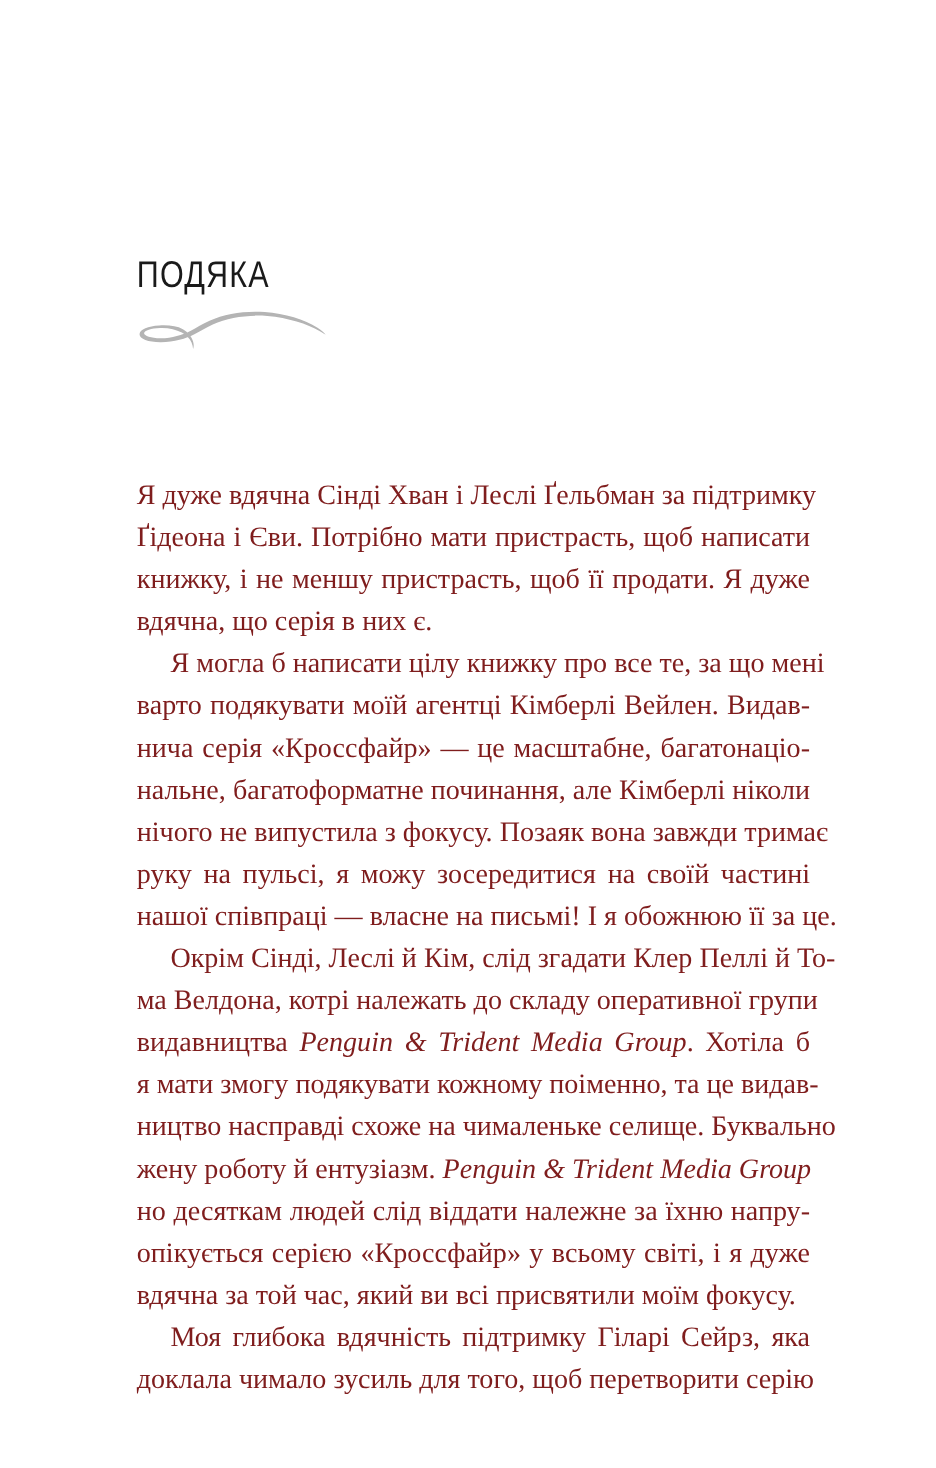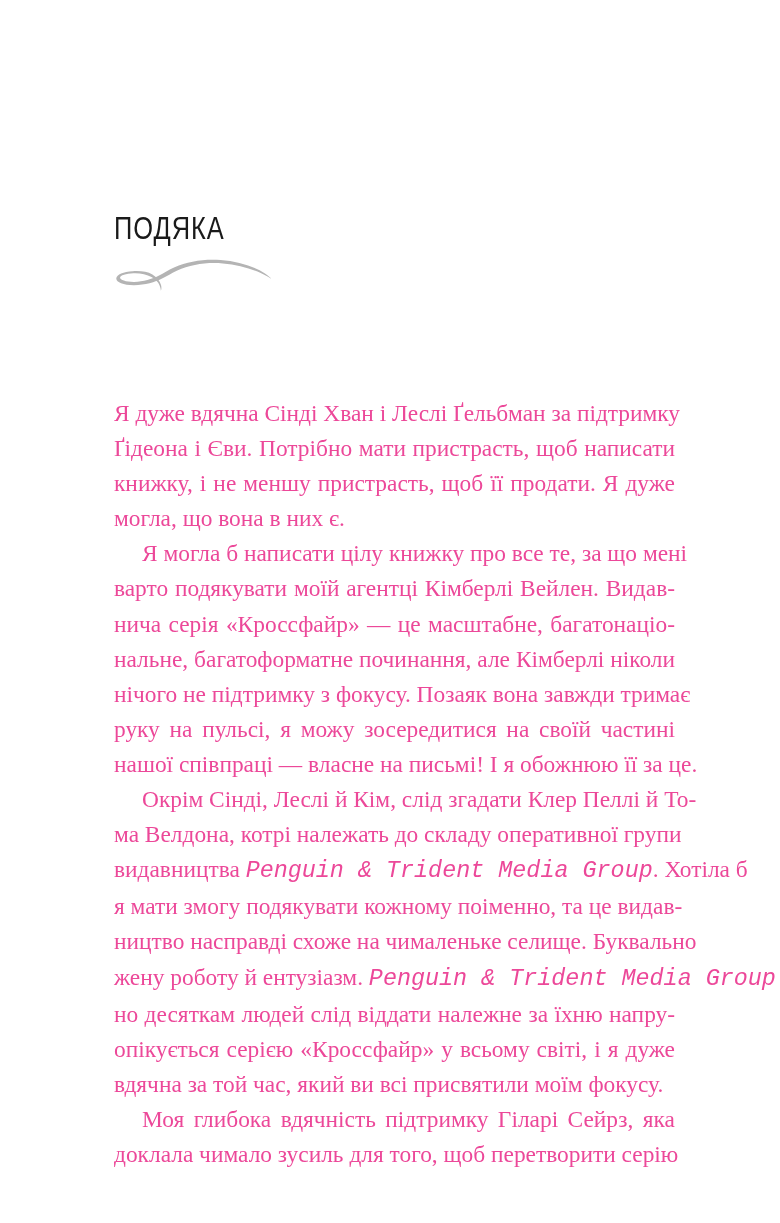--- a/index.html
+++ b/index.html
@@ -46,41 +46,40 @@
     height: 38px;
     display: block;
   }
 
   
   .body-text {
     position: absolute;
     left: 95px;
     top: 396px;
     width: 561px;
-    color: #ec4899;
+    color: #7f1d1d;
     font-size: 23.4px;
     line-height: 35.1px;
     text-align: justify;
     text-justify: inter-word;
     -webkit-hyphens: none;
     hyphens: none;
   }
 
   .body-text p {
     margin: 0;
     text-indent: 0;
   }
 
   .body-text p:last-child {
     text-align: justify;
   }
 
   i, .italic {
     font-style: italic;
-    font-family: Liberation Mono, monospace;
   }
 
   .ln {
     display: block;
     text-align: justify;
     text-align-last: justify;
     white-space: nowrap;
   }
 
   .ln.last {
@@ -122,28 +121,28 @@
                C 45.9 22.8, 42.8 19.0, 38.4 16.4
                C 33.3 13.4, 26.3 12.8, 18.6 13.2 Z" fill="#b4b4b4"></path>
     </svg>
   </div>
 
   <div class="body-text">
       <p>
         <span class="ln">Я дуже вдячна Сінді Хван і Леслі Ґельбман за підтримку</span>
         <span class="ln">Ґідеона і Єви. Потрібно мати пристрасть, щоб написати</span>
         <span class="ln">книжку, і не меншу пристрасть, щоб її продати. Я дуже</span>
-        <span class="ln last">могла, що вона в них є.</span>
+        <span class="ln last">вдячна, що серія в них є.</span>
       </p>
       <p>
         <span class="ln indent">Я могла б написати цілу книжку про все те, за що мені</span>
         <span class="ln">варто подякувати моїй агентці Кімберлі Вейлен. Видав-</span>
         <span class="ln">нича серія «Кроссфайр» — це масштабне, багатонаціо-</span>
         <span class="ln">нальне, багатоформатне починання, але Кімберлі ніколи</span>
-        <span class="ln">нічого не підтримку з фокусу. Позаяк вона завжди тримає</span>
+        <span class="ln">нічого не випустила з фокусу. Позаяк вона завжди тримає</span>
         <span class="ln">руку на пульсі, я можу зосередитися на своїй частині</span>
         <span class="ln last">нашої співпраці — власне на письмі! І я обожнюю її за це.</span>
       </p>
       <p>
         <span class="ln indent">Окрім Сінді, Леслі й Кім, слід згадати Клер Пеллі й То-</span>
         <span class="ln">ма Велдона, котрі належать до складу оперативної групи</span>
         <span class="ln">видавництва <i class="italic">Penguin &amp; Trident Media Group</i>. Хотіла б</span>
         <span class="ln">я мати змогу подякувати кожному поіменно, та це видав-</span>
         <span class="ln">ництво насправді схоже на чималеньке селище. Буквально</span>
         <span class="ln">жену роботу й ентузіазм. <i class="italic">Penguin &amp; Trident Media Group</i></span>

